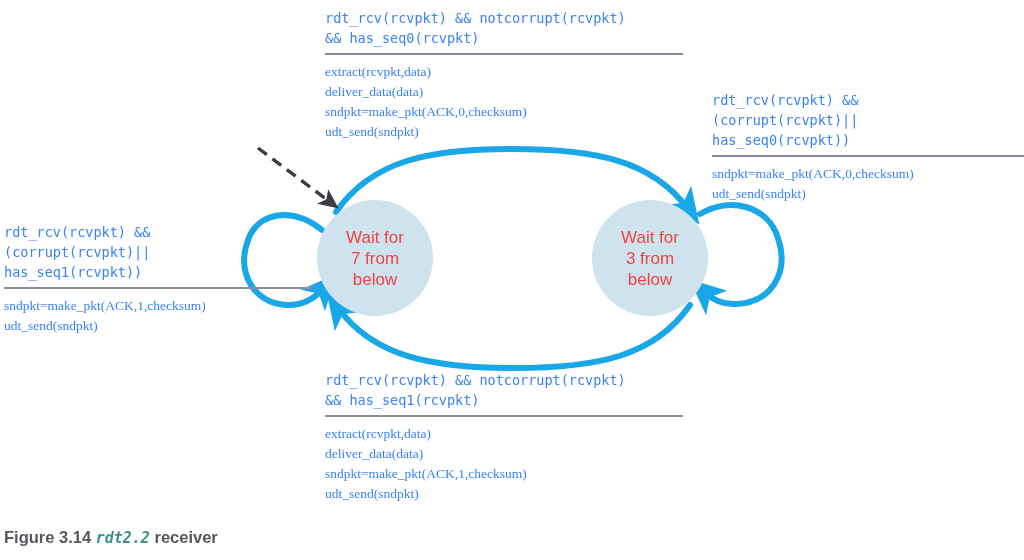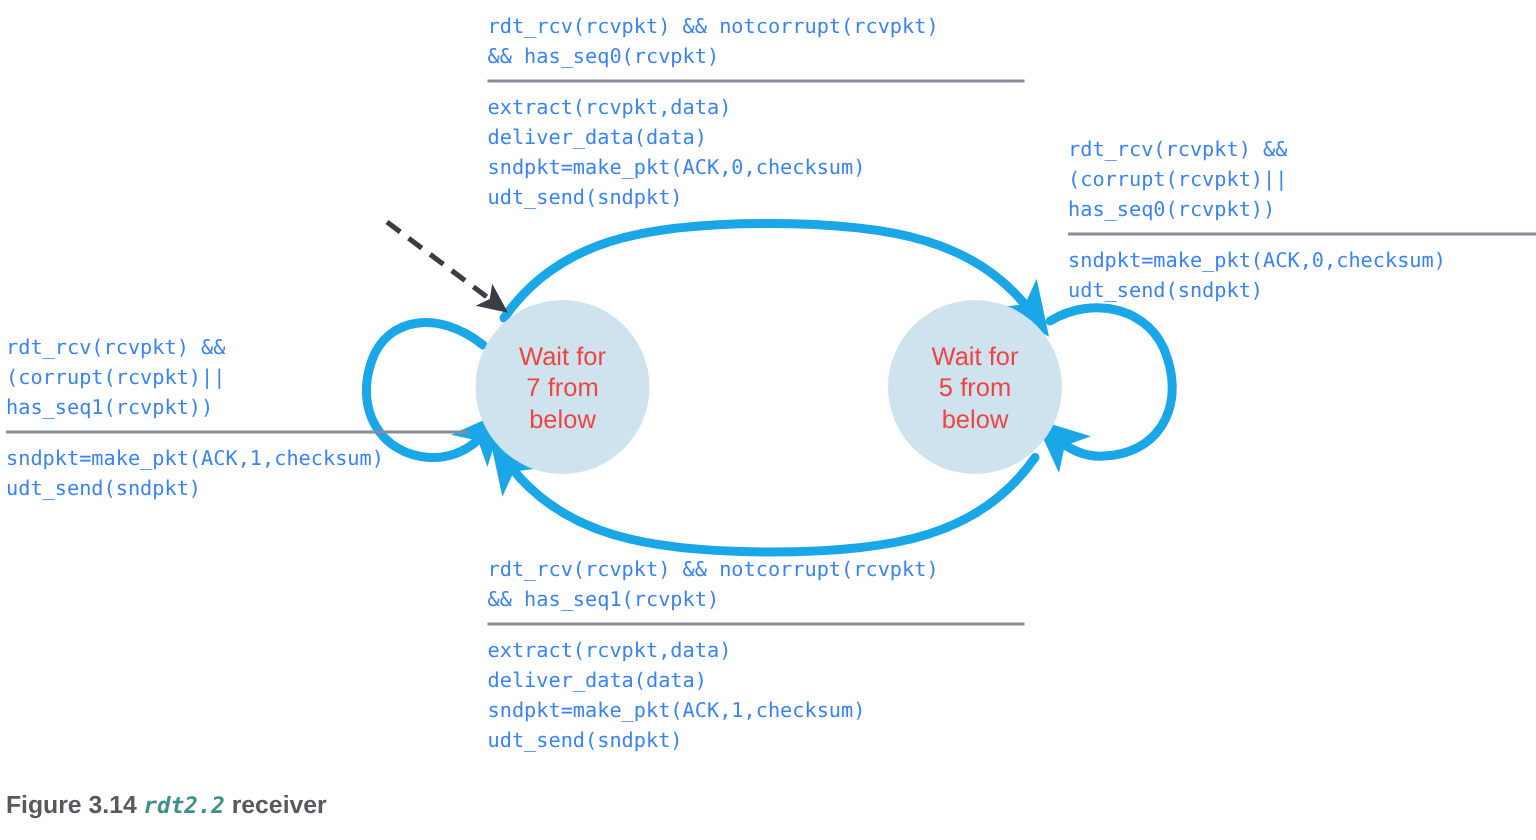--- a/index.html
+++ b/index.html
@@ -14,21 +14,21 @@
     font-family:"DejaVu Sans Mono","Liberation Mono",monospace;
     font-size:13.5px;line-height:20px;color:#3b82f6;
     white-space:pre;letter-spacing:0px;
   }
   .label-block{position:absolute;}
   .cond{display:block;}
   .rule{
     height:0;border-top:2px solid #8a8c99;
     margin-top:5px;margin-bottom:7px;
   }
-  .act{display:block;}
+  .act{display:block;font-family:Liberation Serif, serif;}
 
   svg.diagram{position:absolute;left:0;top:0;width:1024px;height:560px;overflow:visible;}
 
   .state-text{
     position:absolute;width:120px;text-align:center;
     font-family:"Liberation Sans",sans-serif;
     font-size:17px;line-height:21px;color:#ef4444;
     pointer-events:none;
   }
 
@@ -74,21 +74,21 @@
   </svg>
 
   <div class="state-text" style="left:315px;top:227px;">
     <span>Wait for</span><br>
     <span>7 from</span><br>
     <span>below</span>
   </div>
 
   <div class="state-text" style="left:590px;top:227px;">
     <span>Wait for</span><br>
-    <span>5 from</span><br>
+    <span>3 from</span><br>
     <span>below</span>
   </div>
 
   <div class="label-block" style="left:325px;top:8px;width:358px;">
     <span class="mono cond">rdt_rcv(rcvpkt) &amp;&amp; notcorrupt(rcvpkt)
 &amp;&amp; has_seq0(rcvpkt)</span>
     <div class="rule"></div>
     <span class="mono act">extract(rcvpkt,data)
 deliver_data(data)
 sndpkt=make_pkt(ACK,0,checksum)

